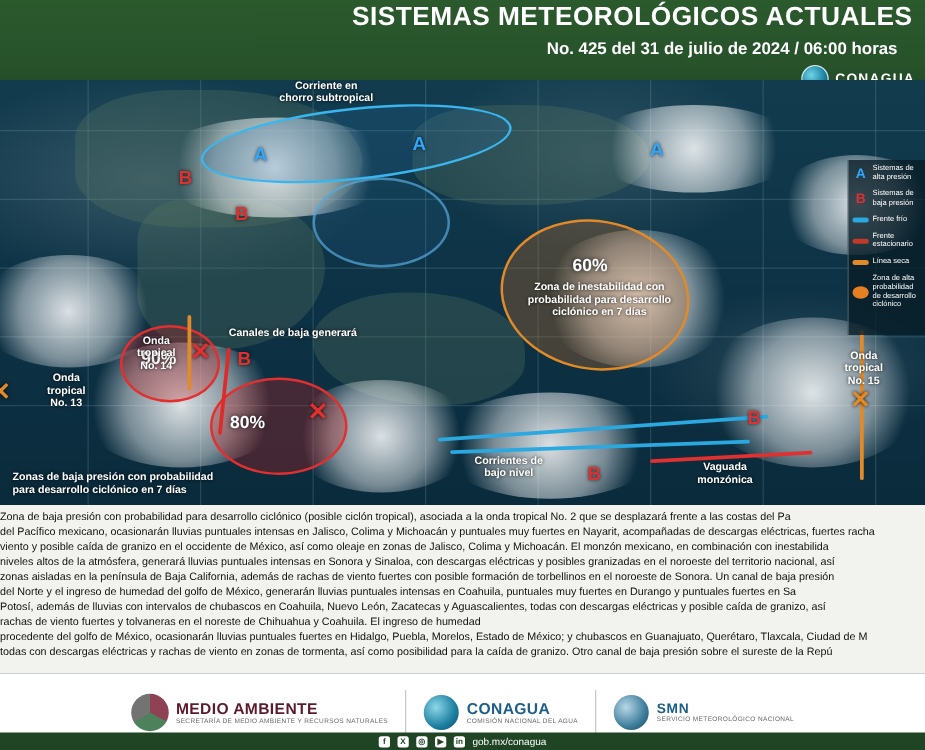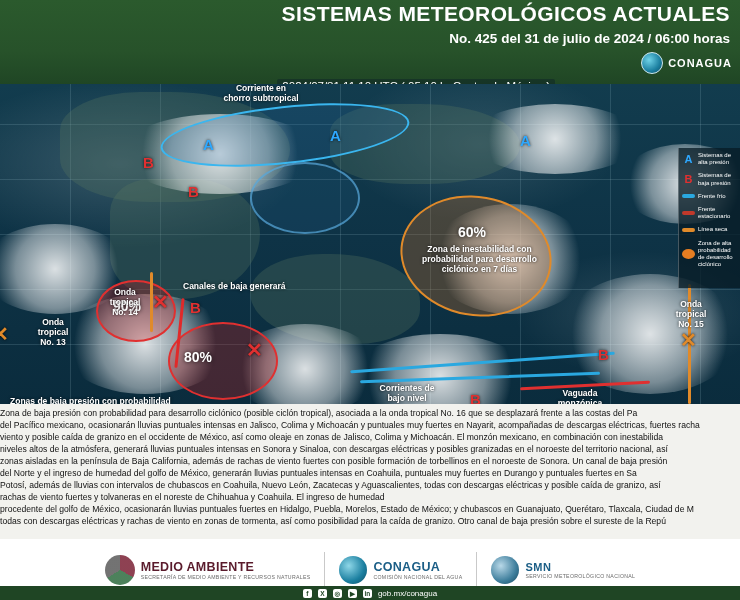--- a/index.html
+++ b/index.html
@@ -18,21 +18,21 @@
     position:absolute; left:0; top:0; width:740px; height:86px;
     background: linear-gradient(180deg,#2b5a2d 0%, #27522a 60%, #1f4524 100%);
     overflow:hidden;
   }
   .header .title {
     position:absolute; right:10px; top:2px;
     font-size:21px; font-weight:bold; color:#ffffff; letter-spacing:0.4px;
     white-space:nowrap;
   }
   .header .subtitle {
-    position:absolute; right:10px; top:31px;
+    position:absolute; right:22px; top:31px;
     font-size:13.5px; font-weight:bold; color:#ffffff; white-space:nowrap;
   }
   .header .timestamp {
     position:absolute; right:185px; top:54px;
     font-size:11.5px; color:#ffffff; white-space:nowrap;
     background:rgba(10,30,40,0.45); padding:1px 5px; border-radius:2px;margin-top:25px;
   }
   .conagua-logo {
     position:absolute; right:8px; top:52px; display:flex; align-items:center; gap:5px;
   }
@@ -45,21 +45,20 @@
 
   
   .map {
     position:absolute; left:0; top:64px; width:740px; height:340px;
     background:
       radial-gradient(ellipse 260px 120px at 120px 80px, rgba(255,255,255,0.16), rgba(255,255,255,0) 70%),
       radial-gradient(ellipse 200px 110px at 480px 60px, rgba(255,255,255,0.12), rgba(255,255,255,0) 70%),
       radial-gradient(ellipse 180px 90px at 640px 230px, rgba(255,255,255,0.12), rgba(255,255,255,0) 70%),
       linear-gradient(180deg,#123c4e 0%, #0e3346 45%, #0a2b3c 100%);
     overflow:hidden;
-    margin-top:20px;
   }
   .cloud {
     position:absolute; border-radius:50%;
     background: radial-gradient(circle, rgba(255,255,255,0.85) 0%, rgba(255,255,255,0.45) 45%, rgba(255,255,255,0) 72%);
     pointer-events:none;
   }
   .landmask {
     position:absolute; background: rgba(90,120,95,0.30);
     border-radius:40% 60% 55% 45%;
   }
@@ -282,21 +281,21 @@
         <div>Línea seca</div>
       </div>
       <div class="legend-row">
         <div class="legend-sw" style="background:#e67e22; border-radius:50%; height:10px;"></div>
         <div>Zona de alta probabilidad de desarrollo ciclónico</div>
       </div>
     </div>
   </div>
 
   <div class="textblock">
-    <p>Zona de baja presión con probabilidad para desarrollo ciclónico (posible ciclón tropical), asociada a la onda tropical No. 16 que se desplazará frente a las costas del Pa</p>
+    <p>Zona de baja presión con probabilidad para desarrollo ciclónico (posible ciclón tropical), asociada a la onda tropical No. 2 que se desplazará frente a las costas del Pa</p>
     <p>del Pacífico mexicano, ocasionarán lluvias puntuales intensas en Jalisco, Colima y Michoacán y puntuales muy fuertes en Nayarit, acompañadas de descargas eléctricas, fuertes racha</p>
     <p>viento y posible caída de granizo en el occidente de México, así como oleaje en zonas de Jalisco, Colima y Michoacán. El monzón mexicano, en combinación con inestabilida</p>
     <p>niveles altos de la atmósfera, generará lluvias puntuales intensas en Sonora y Sinaloa, con descargas eléctricas y posibles granizadas en el noroeste del territorio nacional, así</p>
     <p>zonas aisladas en la península de Baja California, además de rachas de viento fuertes con posible formación de torbellinos en el noroeste de Sonora. Un canal de baja presión</p>
     <p>del Norte y el ingreso de humedad del golfo de México, generarán lluvias puntuales intensas en Coahuila, puntuales muy fuertes en Durango y puntuales fuertes en Sa</p>
     <p>Potosí, además de lluvias con intervalos de chubascos en Coahuila, Nuevo León, Zacatecas y Aguascalientes, todas con descargas eléctricas y posible caída de granizo, así</p>
     <p>rachas de viento fuertes y tolvaneras en el noreste de Chihuahua y Coahuila. El ingreso de humedad</p>
     <p>procedente del golfo de México, ocasionarán lluvias puntuales fuertes en Hidalgo, Puebla, Morelos, Estado de México; y chubascos en Guanajuato, Querétaro, Tlaxcala, Ciudad de M</p>
     <p>todas con descargas eléctricas y rachas de viento en zonas de tormenta, así como posibilidad para la caída de granizo. Otro canal de baja presión sobre el sureste de la Repú</p>
 

